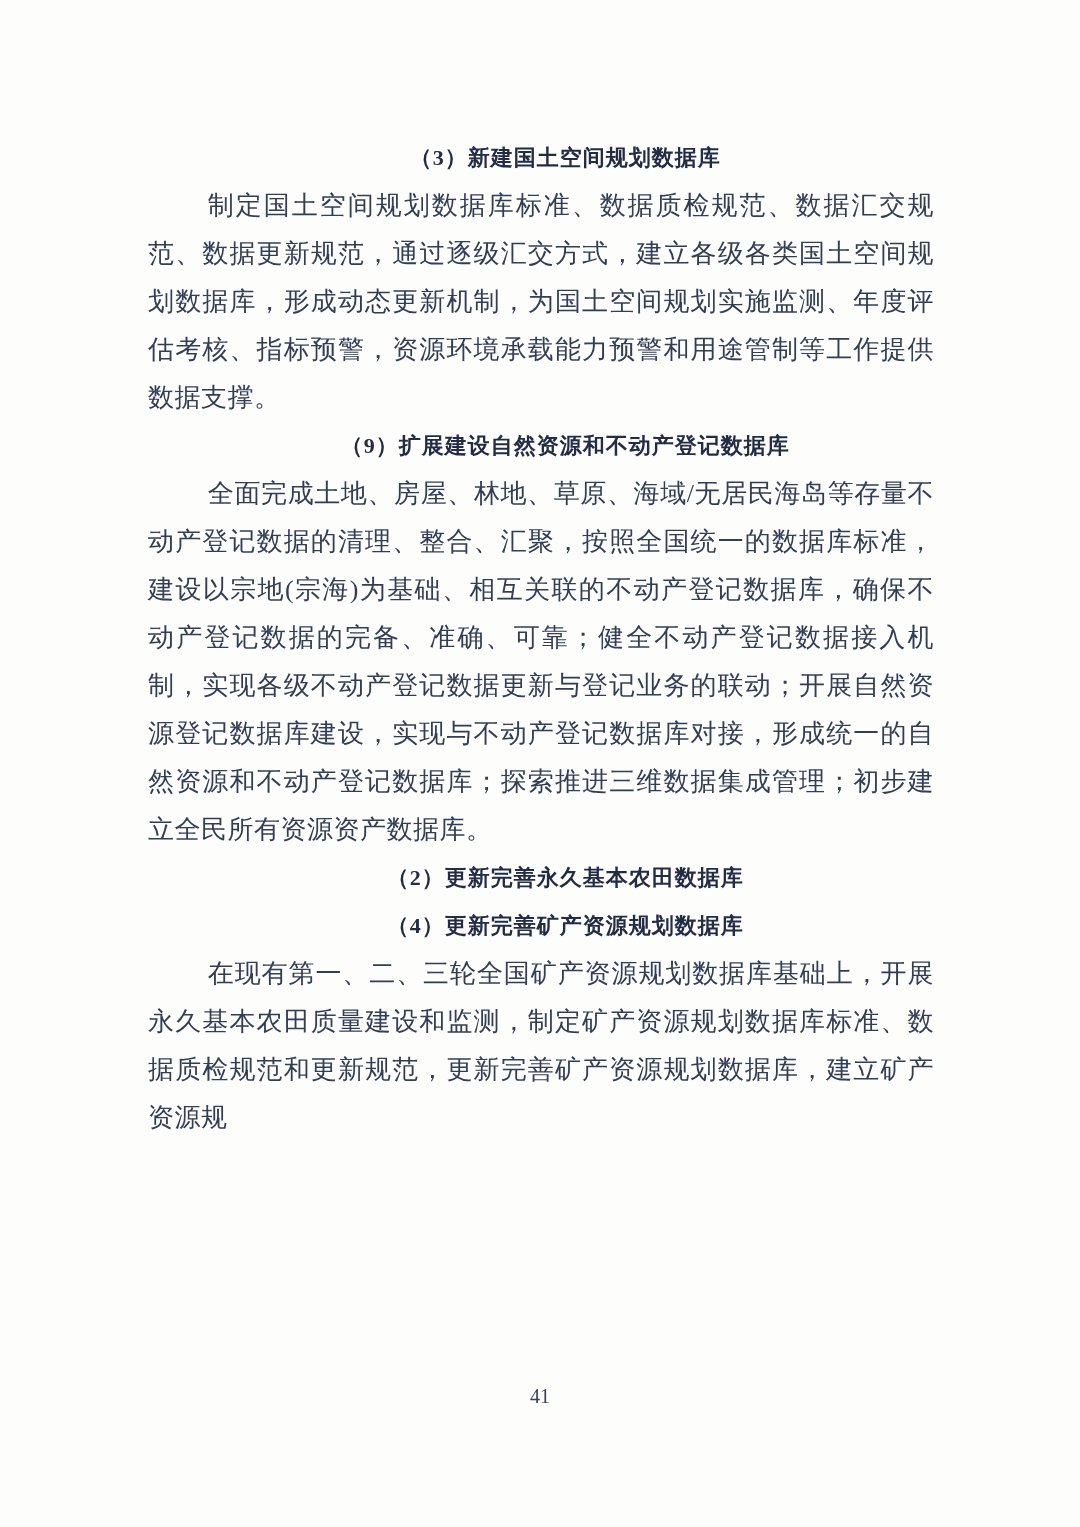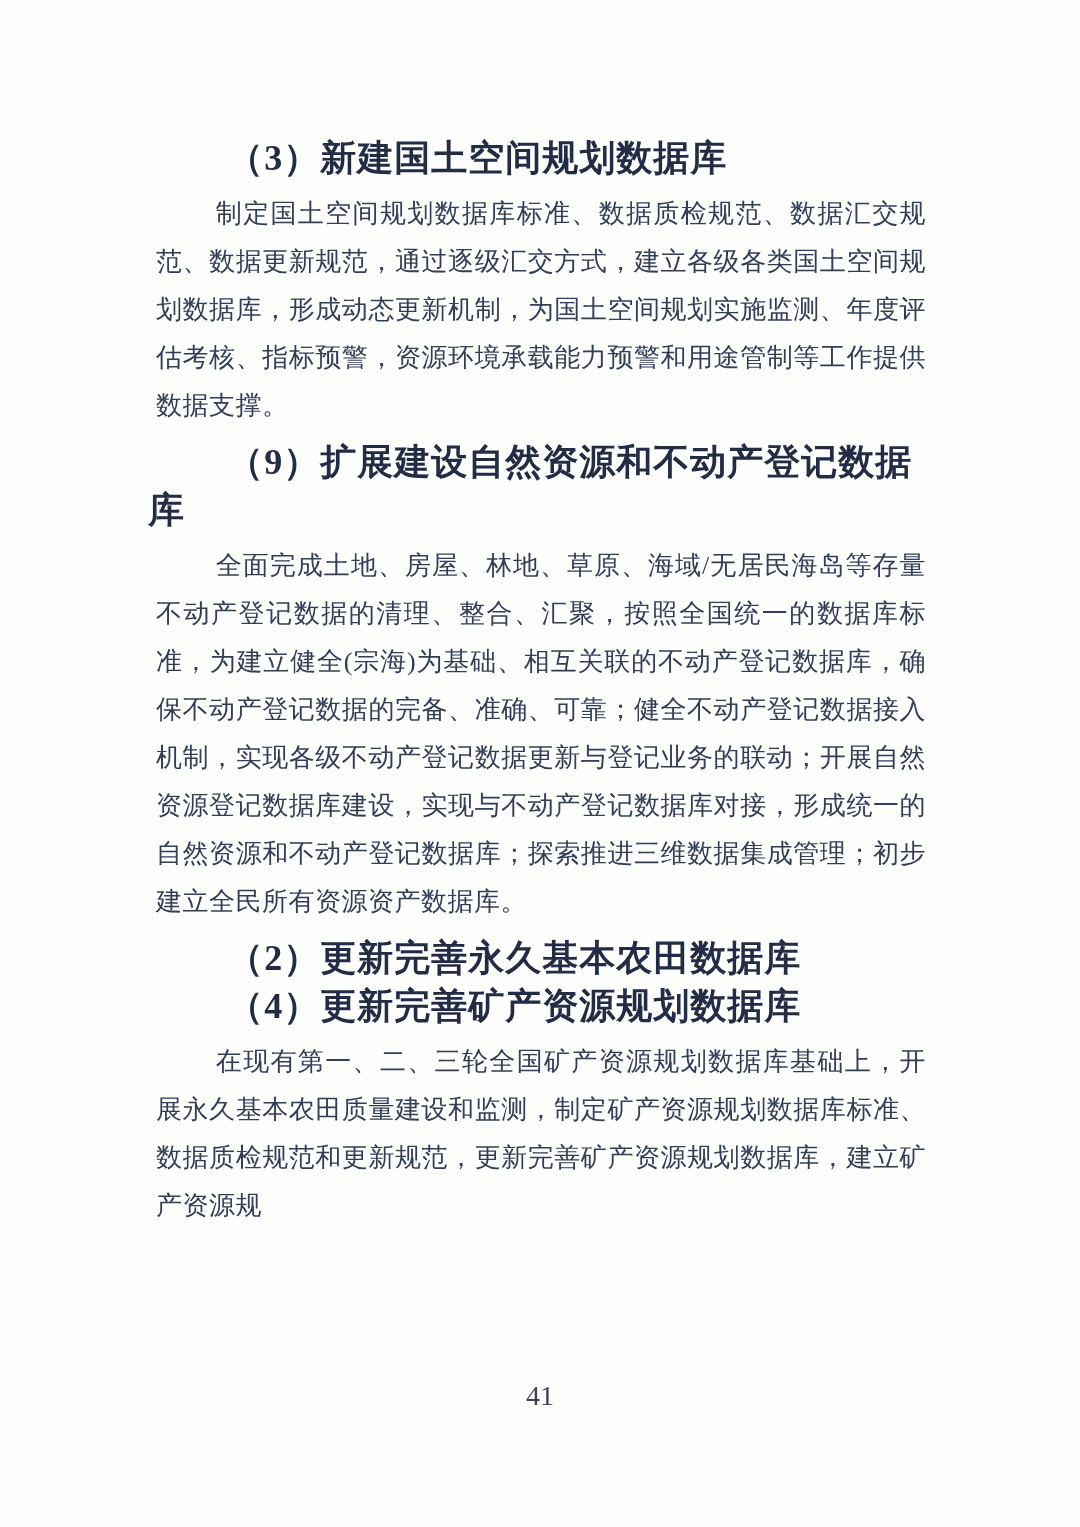--- a/index.html
+++ b/index.html
@@ -23,58 +23,58 @@
       font-size: 26px;
       line-height: 48px;
       text-align: justify;
       text-justify: inter-ideograph;
     }
     .section {
       margin: 0;
     }
     .section-heading {
       margin: 0;
-      font-size: 36px;
+      font-size: 22px;
       font-weight: bold;
       line-height: 48px;
       text-indent: 2.2em;
       color: #222c45;
-      text-align: left;
+      text-align: center;
       letter-spacing: 1px;
     }
     .section-paragraph {
-      margin: 8px;
+      margin: 0;
       text-indent: 2.3em;
       letter-spacing: 0.5px;
     }
     .page-number {
       position: absolute;
       top: 1382px;
       left: 0;
       width: 1080px;
       text-align: center;
-      font-size: 28px;
+      font-size: 20px;
       line-height: 28px;
       color: #3a4255;
       font-family: "Liberation Serif", "DejaVu Serif", serif;
     }
   </style>
 </head>
 <body>
 
 <div class="page-content">
 
   <div class="section">
     <h3 class="section-heading">（3）新建国土空间规划数据库</h3>
     <p class="section-paragraph">制定国土空间规划数据库标准、数据质检规范、数据汇交规范、数据更新规范，通过逐级汇交方式，建立各级各类国土空间规划数据库，形成动态更新机制，为国土空间规划实施监测、年度评估考核、指标预警，资源环境承载能力预警和用途管制等工作提供数据支撑。</p>
   </div>
 
   <div class="section">
     <h3 class="section-heading">（9）扩展建设自然资源和不动产登记数据库</h3>
-    <p class="section-paragraph">全面完成土地、房屋、林地、草原、海域/无居民海岛等存量不动产登记数据的清理、整合、汇聚，按照全国统一的数据库标准，为建立健全(宗海)为基础、相互关联的不动产登记数据库，确保不动产登记数据的完备、准确、可靠；健全不动产登记数据接入机制，实现各级不动产登记数据更新与登记业务的联动；开展自然资源登记数据库建设，实现与不动产登记数据库对接，形成统一的自然资源和不动产登记数据库；探索推进三维数据集成管理；初步建立全民所有资源资产数据库。</p>
+    <p class="section-paragraph">全面完成土地、房屋、林地、草原、海域/无居民海岛等存量不动产登记数据的清理、整合、汇聚，按照全国统一的数据库标准，建设以宗地(宗海)为基础、相互关联的不动产登记数据库，确保不动产登记数据的完备、准确、可靠；健全不动产登记数据接入机制，实现各级不动产登记数据更新与登记业务的联动；开展自然资源登记数据库建设，实现与不动产登记数据库对接，形成统一的自然资源和不动产登记数据库；探索推进三维数据集成管理；初步建立全民所有资源资产数据库。</p>
   </div>
 
   <div class="section">
     <h3 class="section-heading">（2）更新完善永久基本农田数据库</h3>
   </div>
 
   <div class="section">
     <h3 class="section-heading">（4）更新完善矿产资源规划数据库</h3>
     <p class="section-paragraph">在现有第一、二、三轮全国矿产资源规划数据库基础上，开展永久基本农田质量建设和监测，制定矿产资源规划数据库标准、数据质检规范和更新规范，更新完善矿产资源规划数据库，建立矿产资源规</p>
   </div>

